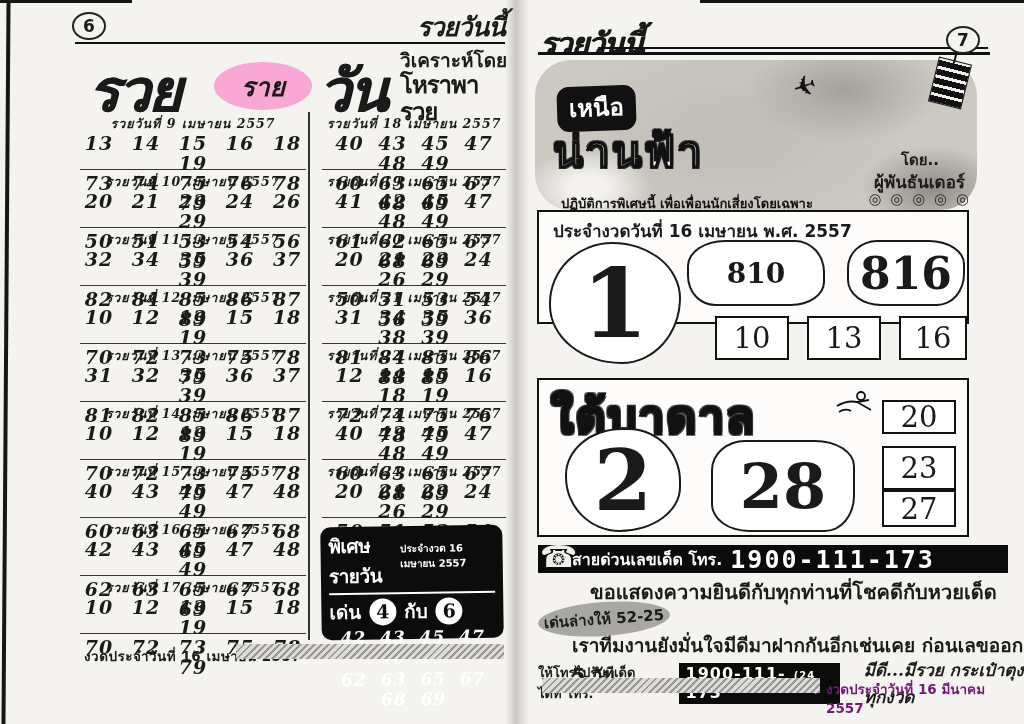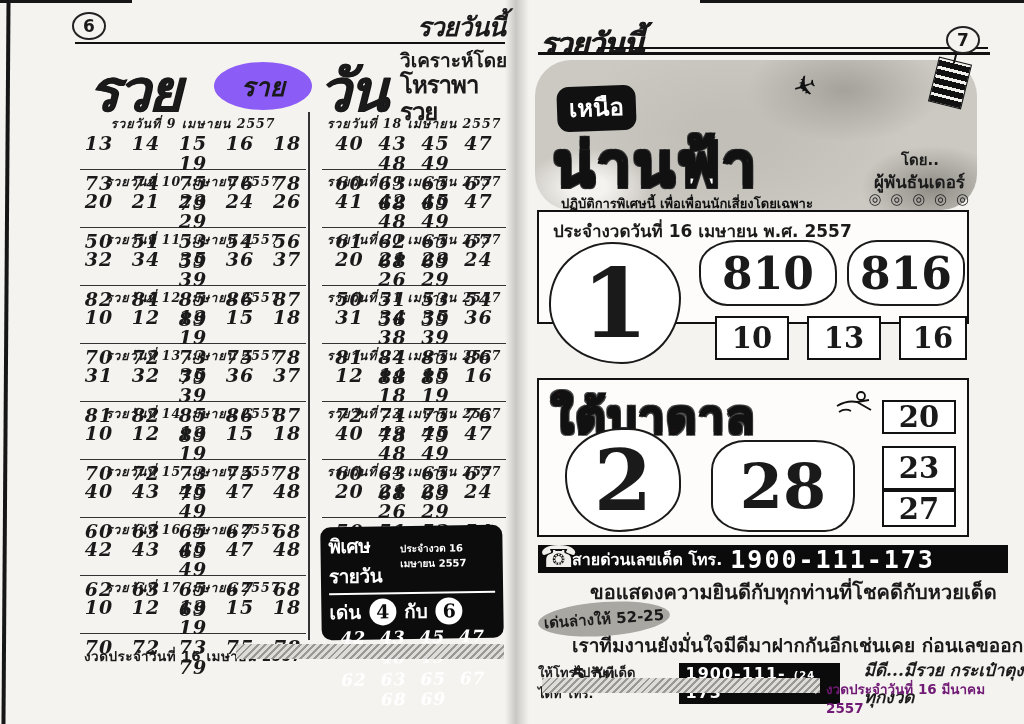--- a/index.html
+++ b/index.html
@@ -19,21 +19,21 @@
   .pageno { position:absolute; width:34px; height:28px; border:2px solid #222; border-radius:50%;
     display:flex; align-items:center; justify-content:center; font-size:17px; font-weight:bold; background:#f5f3ef; }
 
   
   .lp-running { position:absolute; left:300px; top:6px; width:205px; text-align:right;
     font-family:"DejaVu Serif", serif; font-style:italic; font-weight:bold; font-size:26px; letter-spacing:-1px; }
   .lp-rule { position:absolute; left:75px; top:42px; width:430px; height:2px; background:#111; }
 
   .lp-title1 { position:absolute; left:88px; top:44px; font-family:"DejaVu Serif", serif; font-style:italic;
     font-weight:bold; font-size:58px; letter-spacing:-2px; text-shadow:1px 0 #111; }
-  .lp-title-oval { position:absolute; left:214px; top:62px; width:98px; height:48px; background:#8b5cf6;
+  .lp-title-oval { position:absolute; left:214px; top:62px; width:98px; height:48px; background:#f9a8d4;
     border-radius:50%; display:flex; align-items:center; justify-content:center;
     font-family:"DejaVu Serif", serif; font-style:italic; font-weight:bold; font-size:26px; }
   .lp-title2 { position:absolute; left:318px; top:44px; font-family:"DejaVu Serif", serif; font-style:italic;
     font-weight:bold; font-size:58px; letter-spacing:-2px; text-shadow:1px 0 #111; }
   .lp-analyzed { position:absolute; left:400px; top:50px; width:108px; text-align:left; font-weight:bold; line-height:1.15; }
   .lp-analyzed .l1 { font-size:19px; }
   .lp-analyzed .l2 { font-size:24px; letter-spacing:-1px; }
 
   .lp-col { position:absolute; top:112px; display:flex; flex-direction:column; }
   .lp-col1 { left:80px; width:226px; }
@@ -72,47 +72,47 @@
 
   .banner { position:absolute; left:535px; top:60px; width:442px; height:150px; border-radius:36px;
     background:
       radial-gradient(90px 55px at 12% 85%, #f5f3ef 20%, rgba(245,243,239,0) 70%),
       radial-gradient(120px 70px at 90% 85%, #8f8c86 0%, rgba(143,140,134,0) 60%),
       radial-gradient(150px 80px at 70% 20%, #a5a29c 0%, rgba(165,162,156,0) 65%),
       radial-gradient(220px 120px at 45% 50%, #c2bfb9 20%, rgba(194,191,185,0) 80%),
       #ccc9c3; }
   .bn-top-word { position:absolute; left:22px; top:26px; background:#111; color:#fff; border-radius:12px;
     padding:2px 12px 4px 12px; font-size:24px; font-weight:bold; transform:rotate(-2deg); }
-  .bn-main-word { position:absolute; left:18px; top:56px; font-size:61px; font-weight:bold; letter-spacing:2px;
+  .bn-main-word { position:absolute; left:18px; top:56px; font-size:44px; font-weight:normal; letter-spacing:2px;
     color:#fff; -webkit-text-stroke:3px #111;
     text-shadow:2px 2px 0 #333, -2px -2px 0 #333, 2px -2px 0 #333, -2px 2px 0 #333; }
   .bn-plane { position:absolute; left:258px; top:10px; font-size:28px; transform:scaleX(-1) rotate(18deg); color:#111; }
   .bn-satellite { position:absolute; left:398px; top:0px; width:34px; height:46px; transform:rotate(14deg);
     background:repeating-linear-gradient(0deg, #111 0 6px, #f1efeb 6px 9px); border:1px solid #111; }
   .bn-satellite:before { content:""; position:absolute; left:14px; top:-8px; width:2px; height:10px; background:#111; }
   .bn-by1 { position:absolute; right:38px; top:88px; font-size:15px; font-weight:bold; }
   .bn-by2 { position:absolute; right:12px; top:108px; font-size:17px; font-weight:bold; }
   .bn-spirals { position:absolute; right:6px; top:130px; font-size:15px; letter-spacing:2px; color:#222; }
   .bn-tagline { position:absolute; left:26px; top:133px; font-size:13px; font-weight:bold; color:#111; }
 
   .rbox { position:absolute; left:537px; width:432px; border:2.5px solid #111; background:#fdfcfa; }
   .rbox1 { top:210px; height:114px; }
   .rbox2 { top:378px; height:159px; }
   .rb-date { position:absolute; left:14px; top:5px; font-size:17px; font-weight:bold; }
 
   .cloud { position:absolute; border:2.5px solid #1a1a1a; background:#fff; display:flex; align-items:center;
     justify-content:center; font-family:"DejaVu Serif", serif; font-weight:bold; }
   .cloud-big1 { left:10px; top:30px; width:132px; height:122px; font-size:96px;
     border-radius:48% 52% 45% 55% / 50% 46% 54% 48%; }
-  .cloud-810 { left:160px; top:28px; width:138px; height:66px; font-size:44px;
+  .cloud-810 { left:148px; top:28px; width:138px; height:66px; font-size:28px;
     border-radius:38px 30px 34px 28px / 26px 32px 24px 30px; }
   .cloud-816 { left:308px; top:28px; width:118px; height:66px; font-size:44px;
     border-radius:30px 36px 28px 34px / 28px 24px 32px 26px; }
   .sq { position:absolute; border:2.5px solid #111; background:#fff; display:flex; align-items:center;
-    justify-content:center; font-family:"DejaVu Serif", serif; font-weight:bold; font-size:29px; }
+    justify-content:center; font-family:"DejaVu Serif", serif; font-weight:normal; font-size:29px; }
   .sq-10 { left:176px; top:104px; width:74px; height:44px; }
   .sq-13 { left:268px; top:104px; width:74px; height:44px; }
   .sq-16 { left:360px; top:104px; width:68px; height:44px; }
 
   .rb2-title { position:absolute; left:12px; top:0px; font-size:46px; font-weight:bold; letter-spacing:2px;
     color:#c2410c; -webkit-text-stroke:2.5px #111;
     text-shadow:2px 2px 0 #444, -2px -2px 0 #444, 2px -2px 0 #444, -2px 2px 0 #444; }
   .rb2-swimmer { position:absolute; left:292px; top:10px; }
   .cloud-big2 { left:26px; top:48px; width:116px; height:104px; font-size:84px;
     border-radius:50% 46% 54% 48% / 46% 52% 44% 54%; }

